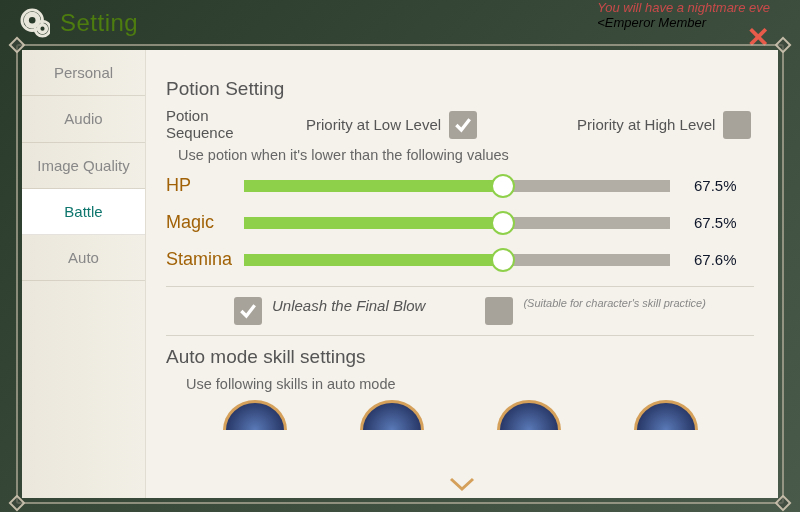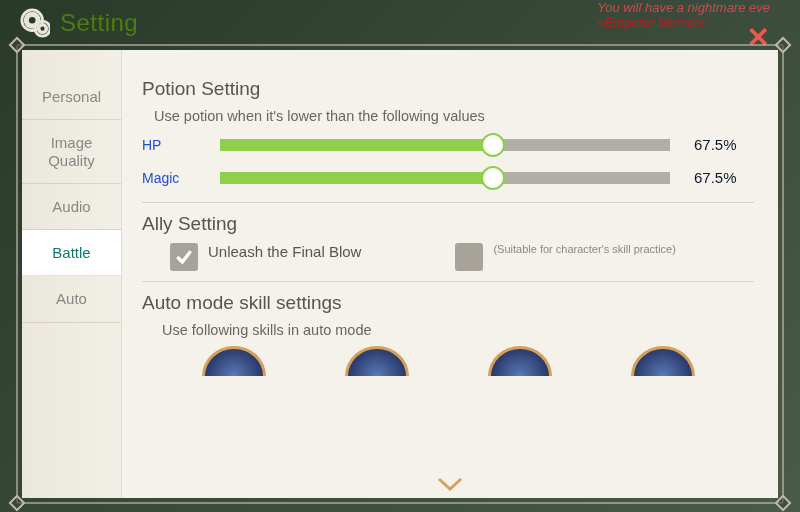--- a/index.html
+++ b/index.html
@@ -25,21 +25,21 @@
   }
   .top-right {
     position: absolute;
     right: 30px;
     top: 0;
     text-align: left;
     font-size: 13px;
     font-style: italic;
   }
   .nightmare { color: #c94a4a; }
-  .emperor { color: #b91c1c; }
+  .emperor { color: #000000; }
   .close-btn {
     position: absolute;
     right: 30px;
     top: 24px;
     color: #e85a4a;
     font-size: 28px;
     font-weight: bold;
     cursor: pointer;
     line-height: 1;
   }
@@ -65,23 +65,22 @@
     background: #f5f2eb;
     display: flex;
     overflow: hidden;
   }
   .ornament-top {
     position:absolute; left:4px; right:4px; top:4px; height:10px;
     background: repeating-linear-gradient(90deg, #ddd7c6 0 14px, #e8e3d4 14px 28px);
     opacity:0.6;
   }
   .sidebar {
-    width: 100px;
+    width: 124px;
     background: linear-gradient(90deg, #ebe7dc 0%, #f2efe6 100%);
-    padding-top: 24px;
     flex-shrink: 0;
     border-right: 1px solid rgba(0,0,0,0.04);
   }
   .tab {
     padding: 14px 8px;
     text-align: center;
     font-size: 15px;
     color: #888;
     border-bottom: 1px solid rgba(150,140,120,0.25);
     cursor: pointer;
@@ -127,21 +126,21 @@
   .hint {
     font-size: 14.5px;
     color: #666;
     margin: 6px 0 12px 12px;
   }
   .slider-row {
     display: flex;
     align-items: center;
     margin-bottom: 16px;
   }
-  .slider-label { width: 78px; font-size: 14px; color: #1d4ed8; }
+  .slider-label { width: 78px; font-size: 18px; color: #a16207; }
   .slider {
     flex: 1;
     height: 12px;
     background: #b3aea5;
     position: relative;
     margin-right: 24px;
   }
   .slider-fill {
     position: absolute; left:0; top:0; bottom:0;
     background: #8fd04a;
@@ -152,22 +151,23 @@
     background: #fff;
     border: 2px solid #8fd04a;
     transform: translate(-50%, -50%);
     cursor: pointer;
   }
   .slider-val { width: 60px; text-align: left; font-size: 15px; color: #0f172a; }
   .divider { height: 1px; background: rgba(150,140,120,0.3); margin: 4px 0 10px 0; }
   .ally-row {
     display: flex;
     align-items: flex-start;
-    gap: 94px;
-    margin: 8px 0 10px 28px;
+    gap: 60px;
+    margin: 8px 0 10px 68px;
+    font-style: italic;
   }
   .ally-opt { display:flex; align-items:flex-start; gap:10px; font-size:15px; color:#555; }
   .ally-opt .sub { font-size:11px; color:#888; display:block; }
   .auto-hint { font-size:14.5px; color:#666; margin: 2px 0 8px 20px; }
   .skill-row {
     display: flex;
     justify-content: space-around;
     padding: 0 20px;
   }
   .skill {
@@ -211,55 +211,79 @@
 
 <div class="frame">
   <div class="corner tl"></div>
     <div class="corner tr"></div>
     <div class="corner bl"></div>
     <div class="corner br"></div>
   <div class="ornament-top"></div>
   <div class="panel">
     <div class="sidebar">
       <div class="tab">Personal</div>
+      <div class="tab">Audio</div>
       <div class="tab">Image Quality</div>
-      <div class="tab">Audio</div>
       <div class="tab active">Battle</div>
       <div class="tab">Auto</div>
     </div>
 
     <div class="content">
 
       <div class="section-title">Potion Setting</div>
 
+      <div class="row">
+        <div class="seq-label">Potion Sequence</div>
+        <div class="opt-group first">
+          <span>Priority at Low Level</span>
+          <span class="check on">
+            <svg viewBox="0 0 24 24">
+                <path d="M4 12 L10 18 L20 5" stroke="#fff" stroke-width="4" fill="none"></path>
+              </svg>
+          </span>
+        </div>
+        <div class="opt-group second">
+          <span>Priority at High Level</span>
+          <span class="check">
+            
+          </span>
+        </div>
+      </div>
 
       <div class="hint">Use potion when it's lower than the following values</div>
 
       <div id="sliders">
           <div class="slider-row">
             <div class="slider-label">HP</div>
             <div class="slider">
               <div class="slider-fill" style="width:60.75000000000001%"></div>
               <div class="slider-thumb" style="left:60.75000000000001%"></div>
             </div>
             <div class="slider-val">67.5%</div>
           </div>
           <div class="slider-row">
             <div class="slider-label">Magic</div>
             <div class="slider">
               <div class="slider-fill" style="width:60.75000000000001%"></div>
               <div class="slider-thumb" style="left:60.75000000000001%"></div>
             </div>
             <div class="slider-val">67.5%</div>
           </div>
+          <div class="slider-row">
+            <div class="slider-label">Stamina</div>
+            <div class="slider">
+              <div class="slider-fill" style="width:60.839999999999996%"></div>
+              <div class="slider-thumb" style="left:60.839999999999996%"></div>
+            </div>
+            <div class="slider-val">67.6%</div>
+          </div>
         </div>
 
       <div class="divider"></div>
 
-      <div class="section-title">Ally Setting</div>
       <div class="ally-row">
         <div class="ally-opt">
           <span class="check on">
             <svg viewBox="0 0 24 24">
                 <path d="M4 12 L10 18 L20 5" stroke="#fff" stroke-width="4" fill="none"></path>
               </svg>
           </span>
           <span>Unleash the Final Blow</span>
         </div>
         <div class="ally-opt">

